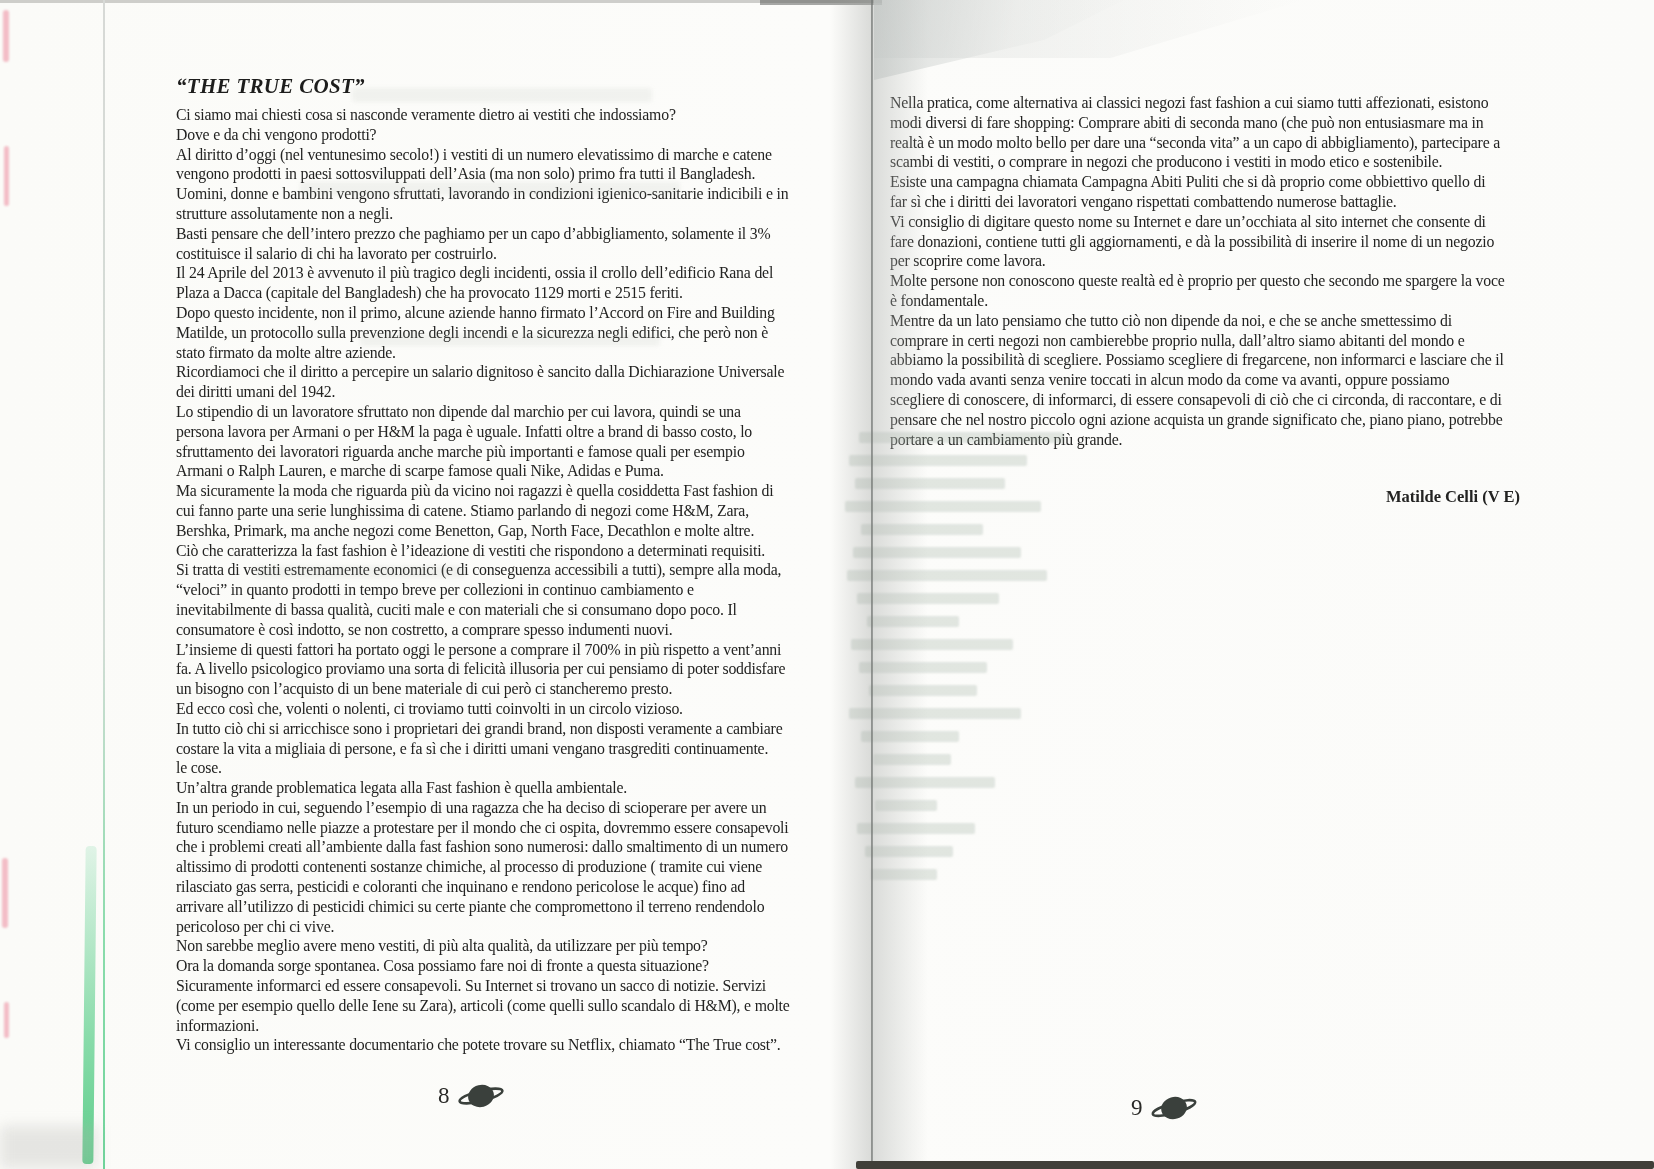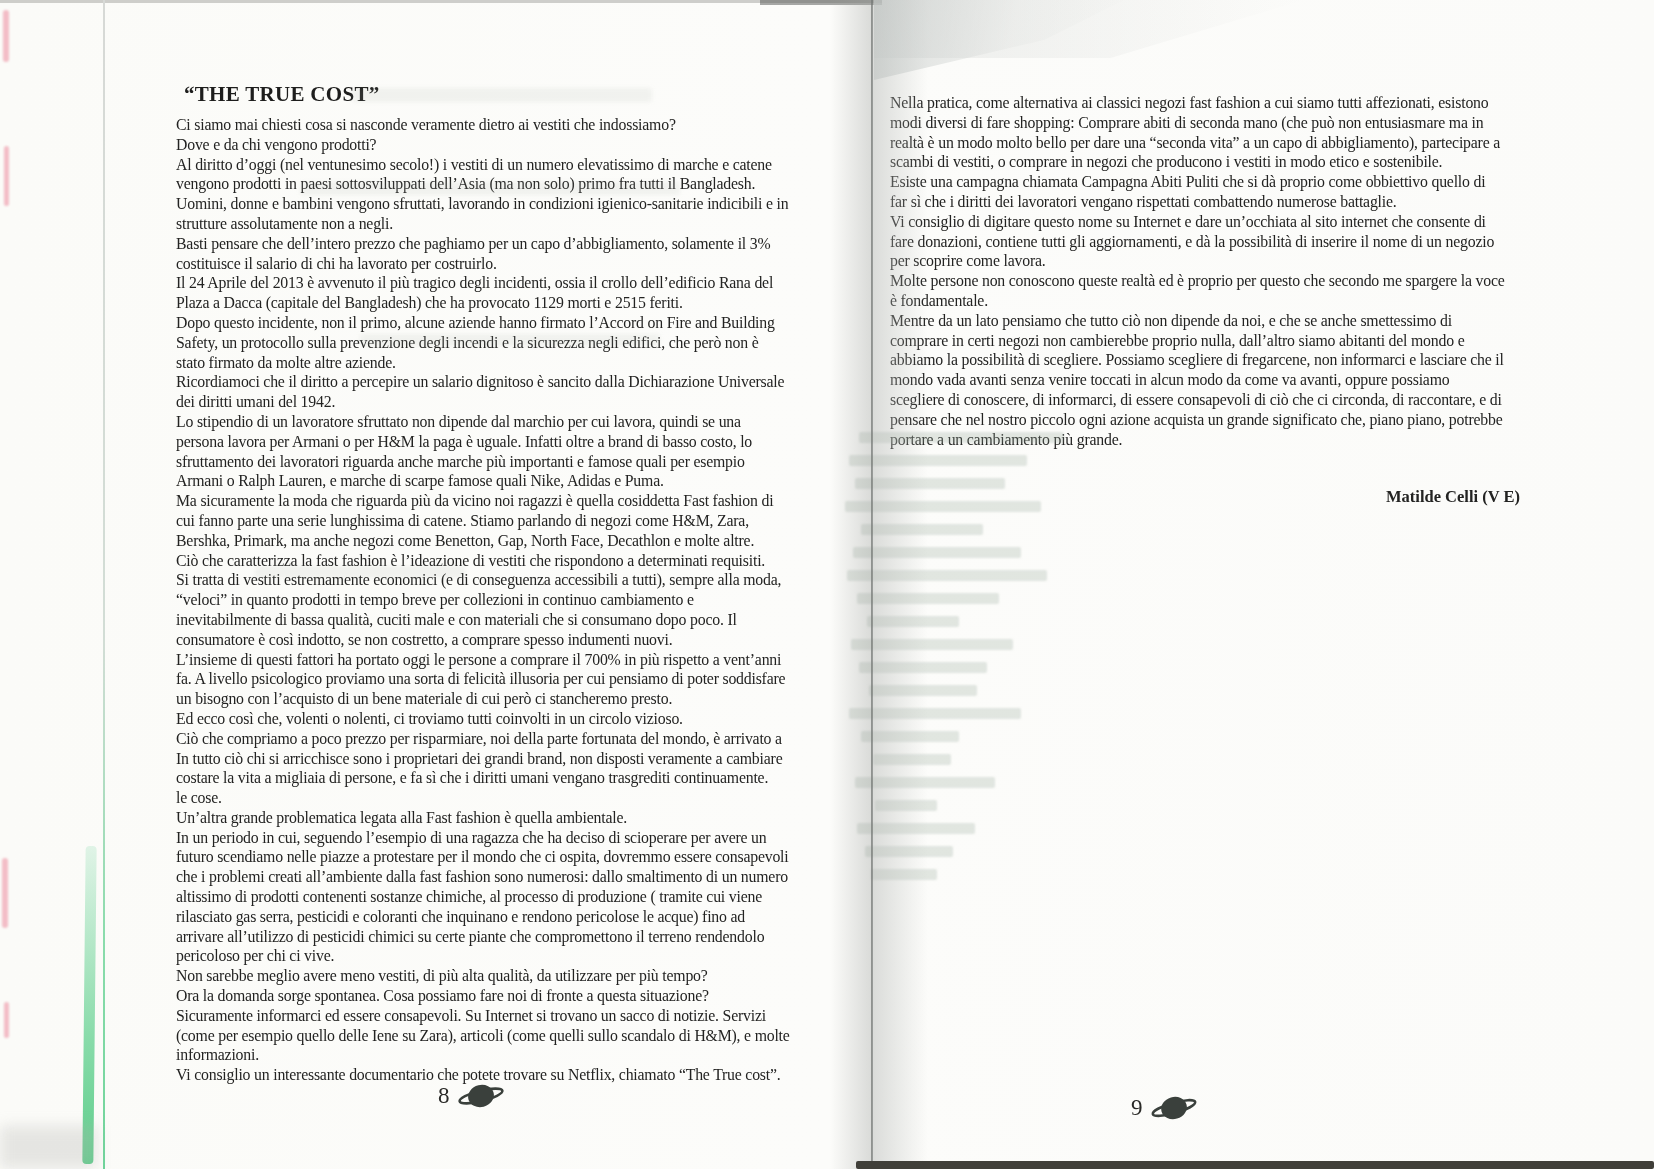--- a/index.html
+++ b/index.html
@@ -11,21 +11,21 @@
     position: relative;
   }
   .scan {
     position: absolute; inset: 0;
     background: linear-gradient(to right, #fbfbf8 0%, #fcfcfa 50%, #fbfbf9 100%);
   }
   
   .textcol { position: absolute; color: #222220; }
   .title {
     font-size: 21px; font-weight: bold; letter-spacing: .3px;
-    line-height: 25px; white-space: pre; margin: 8px; color: #1d1d1c;
+    line-height: 25px; white-space: pre; margin: 0; color: #1d1d1c; font-style: italic;
   }
   .lines { margin-top: 6px; }
   .lines .line {
     font-size: 15.8px; letter-spacing: -0.2px;
     line-height: 19.8px; white-space: pre; color: #232322;
   }
   .right-lines { margin-top: 0; }
   .signature {
     position: absolute; left: 1386px; top: 487px;
     font-size: 16.5px; letter-spacing: 0; color: #232322; white-space: pre; font-weight: bold;
@@ -85,41 +85,40 @@
           <div class="line">Dove e da chi vengono prodotti?</div>
           <div class="line">Al diritto d’oggi (nel ventunesimo secolo!) i vestiti di un numero elevatissimo di marche e catene</div>
           <div class="line">vengono prodotti in paesi sottosviluppati dell’Asia (ma non solo) primo fra tutti il Bangladesh.</div>
           <div class="line">Uomini, donne e bambini vengono sfruttati, lavorando in condizioni igienico-sanitarie indicibili e in</div>
           <div class="line">strutture assolutamente non a negli.</div>
           <div class="line">Basti pensare che dell’intero prezzo che paghiamo per un capo d’abbigliamento, solamente il 3%</div>
           <div class="line">costituisce il salario di chi ha lavorato per costruirlo.</div>
           <div class="line">Il 24 Aprile del 2013 è avvenuto il più tragico degli incidenti, ossia il crollo dell’edificio Rana del</div>
           <div class="line">Plaza a Dacca (capitale del Bangladesh) che ha provocato 1129 morti e 2515 feriti.</div>
           <div class="line">Dopo questo incidente, non il primo, alcune aziende hanno firmato l’Accord on Fire and Building</div>
-          <div class="line">Safety, un protocollo sulla prevenzione degli incendi e la sicurezza negli edifici, che però non è</div>
+          <div class="line">Matilde, un protocollo sulla prevenzione degli incendi e la sicurezza negli edifici, che però non è</div>
           <div class="line">stato firmato da molte altre aziende.</div>
           <div class="line">Ricordiamoci che il diritto a percepire un salario dignitoso è sancito dalla Dichiarazione Universale</div>
           <div class="line">dei diritti umani del 1942.</div>
           <div class="line">Lo stipendio di un lavoratore sfruttato non dipende dal marchio per cui lavora, quindi se una</div>
           <div class="line">persona lavora per Armani o per H&amp;M la paga è uguale. Infatti oltre a brand di basso costo, lo</div>
           <div class="line">sfruttamento dei lavoratori riguarda anche marche più importanti e famose quali per esempio</div>
           <div class="line">Armani o Ralph Lauren, e marche di scarpe famose quali Nike, Adidas e Puma.</div>
           <div class="line">Ma sicuramente la moda che riguarda più da vicino noi ragazzi è quella cosiddetta Fast fashion di</div>
           <div class="line">cui fanno parte una serie lunghissima di catene. Stiamo parlando di negozi come H&amp;M, Zara,</div>
           <div class="line">Bershka, Primark, ma anche negozi come Benetton, Gap, North Face, Decathlon e molte altre.</div>
           <div class="line">Ciò che caratterizza la fast fashion è l’ideazione di vestiti che rispondono a determinati requisiti.</div>
           <div class="line">Si tratta di vestiti estremamente economici (e di conseguenza accessibili a tutti), sempre alla moda,</div>
           <div class="line">“veloci” in quanto prodotti in tempo breve per collezioni in continuo cambiamento e</div>
           <div class="line">inevitabilmente di bassa qualità, cuciti male e con materiali che si consumano dopo poco. Il</div>
           <div class="line">consumatore è così indotto, se non costretto, a comprare spesso indumenti nuovi.</div>
           <div class="line">L’insieme di questi fattori ha portato oggi le persone a comprare il 700% in più rispetto a vent’anni</div>
           <div class="line">fa. A livello psicologico proviamo una sorta di felicità illusoria per cui pensiamo di poter soddisfare</div>
           <div class="line">un bisogno con l’acquisto di un bene materiale di cui però ci stancheremo presto.</div>
           <div class="line">Ed ecco così che, volenti o nolenti, ci troviamo tutti coinvolti in un circolo vizioso.</div>
-          <div class="line">Ciò che compriamo a poco prezzo per risparmiare, noi della parte fortunata del mondo, è arrivato a</div>
           <div class="line">In tutto ciò chi si arricchisce sono i proprietari dei grandi brand, non disposti veramente a cambiare</div>
           <div class="line">costare la vita a migliaia di persone, e fa sì che i diritti umani vengano trasgrediti continuamente.</div>
           <div class="line">le cose.</div>
           <div class="line">Un’altra grande problematica legata alla Fast fashion è quella ambientale.</div>
           <div class="line">In un periodo in cui, seguendo l’esempio di una ragazza che ha deciso di scioperare per avere un</div>
           <div class="line">futuro scendiamo nelle piazze a protestare per il mondo che ci ospita, dovremmo essere consapevoli</div>
           <div class="line">che i problemi creati all’ambiente dalla fast fashion sono numerosi: dallo smaltimento di un numero</div>
           <div class="line">altissimo di prodotti contenenti sostanze chimiche, al processo di produzione ( tramite cui viene</div>
           <div class="line">rilasciato gas serra, pesticidi e coloranti che inquinano e rendono pericolose le acque) fino ad</div>
           <div class="line">arrivare all’utilizzo di pesticidi chimici su certe piante che compromettono il terreno rendendolo</div>

